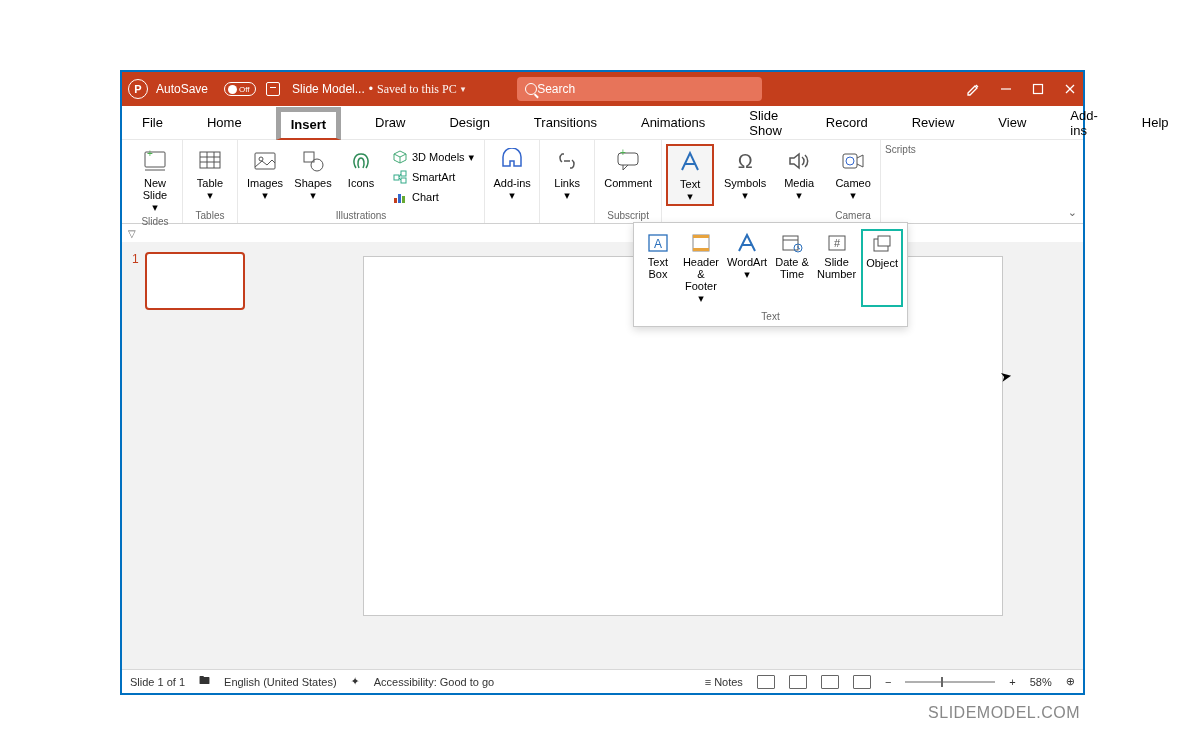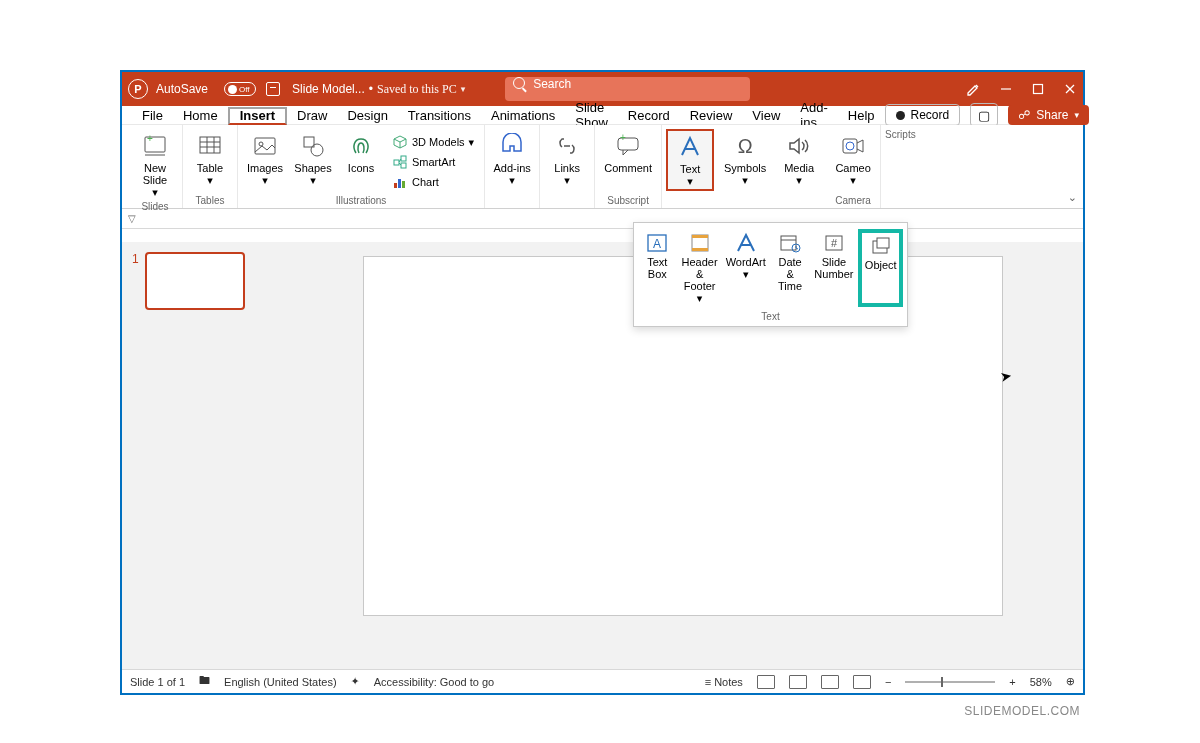--- a/index.html
+++ b/index.html
@@ -11,31 +11,31 @@
   .p-icon { width: 20px; height: 20px; border: 1px solid #fff; border-radius: 50%; display: flex; align-items: center; justify-content: center; font-size: 11px; font-weight: 700; margin-right: 8px; }
   .autosave { display: flex; align-items: center; gap: 16px; margin-right: 10px; }
   .toggle { width: 32px; height: 14px; border: 1px solid #fff; border-radius: 8px; position: relative; display: flex; align-items: center; padding-left: 3px; }
   .toggle-knob { width: 9px; height: 9px; background: #fff; border-radius: 50%; }
   .toggle-text { font-size: 8px; margin-left: 2px; }
   .save-icon { width: 14px; height: 14px; border: 1px solid #fff; border-radius: 2px; margin-right: 12px; position: relative; }
   .save-icon::after { content: ""; position: absolute; top: 1px; left: 3px; width: 6px; height: 3px; border-bottom: 1px solid #fff; }
   .title-text { margin-right: 4px; }
   .saved-to { opacity: .95; font-family: Liberation Serif, serif; }
   .caret-down { font-size: 9px; opacity: .9; margin-left: 4px; }
-  .searchbox { flex: 0 0 auto; width: 245px; height: 24px; background: #e7745a; border-radius: 4px; margin-left: 40px; display: flex; padding: 0 8px; gap: 8px; color: #fff; }
+  .searchbox { flex: 0 0 auto; width: 245px; height: 24px; background: #e7745a; border-radius: 4px; margin-left: 52px; display: flex; align-items: center; padding: 0 8px; color: #fff; }
   .search-ico { width: 12px; height: 12px; border: 1.5px solid #fff; border-radius: 50%; position: relative; }
   .search-ico::after { content: ""; position: absolute; width: 5px; height: 1.5px; background: #fff; bottom: -2px; right: -3px; transform: rotate(45deg); }
   .tb-spacer { flex: 1; }
   .tb-right { display: flex; align-items: center; gap: 18px; }
   .mic-ico { width: 16px; height: 16px; display:flex; align-items:center; justify-content:center; }
   .win-btn { width: 14px; height: 14px; display: flex; align-items: center; justify-content: center; }
   
-  .tabsrow { height: 19px; background: #fff; border-bottom: 1px solid #e8e8e8; display: flex; align-items: center; padding: 0 10px; font-size: 13px; }
+  .tabsrow { height: 34px; background: #fff; border-bottom: 1px solid #e8e8e8; display: flex; align-items: center; padding: 0 10px; font-size: 13px; gap: 24px; }
   .tab { padding: 0 10px; height: 100%; display: flex; align-items: center; cursor: pointer; }
-  .tab.active { font-weight: 600; border: 2px solid #a3a3a3; border-bottom: 2px solid #c43e1c; margin-bottom: -1px; }
+  .tab.active { font-weight: 600; border: 5px solid #a3a3a3; border-bottom: 2px solid #c43e1c; margin-bottom: -1px; }
   .tab-right { margin-left: auto; display: flex; align-items: center; gap: 10px; }
   .record-btn { border: 1px solid #bbb; border-radius: 4px; padding: 3px 10px; display: flex; align-items: center; gap: 6px; font-size: 12px; }
   .rec-dot { width: 9px; height: 9px; background: #222; border-radius: 50%; }
   .square-btn { width: 28px; height: 24px; border: 1px solid #bbb; border-radius: 4px; display: flex; align-items: center; justify-content: center; font-size: 13px; }
   .share-btn { background: #c43e1c; color: #fff; border-radius: 4px; padding: 3px 10px; font-size: 12px; display: flex; align-items: center; gap: 6px; }
   
   .ribbon { height: 84px; background: #fff; border-bottom: 1px solid #d0d0d0; display: flex; font-size: 11px; padding-left: 6px; position: relative; }
   .rgroup { display: flex; flex-direction: column; align-items: center; padding: 4px 4px 0 4px; border-right: 1px solid #e8e8e8; }
   .rgroup.noborder { border-right: none; }
   .rgroup .buttons { flex: 1; display: flex; align-items: flex-start; gap: 2px; }
@@ -48,37 +48,37 @@
   .smallbtn { display: flex; align-items: center; gap: 4px; font-size: 11px; padding: 1px 2px; }
   .smallbtn .ico { width: 16px; height: 16px; display: flex; align-items: center; justify-content: center; color: #404040; }
   .ribbon-collapse { position: absolute; right: 6px; bottom: 4px; font-size: 11px; color: #666; }
   
   .qatbar { height: 20px; border-bottom: 1px solid #d8d8d8; display: flex; align-items: center; padding-left: 6px; color: #666; font-size: 11px; }
   
   .text-dropdown { position: absolute; left: 633px; top: 222px; width: 275px; background: #fff; border: 1px solid #c8c8c8; box-shadow: 0 3px 8px rgba(0,0,0,.15); padding: 6px 4px 4px; font-size: 11px; }
   .dd-row { display: flex; gap: 2px; }
   .ddbtn { flex: 1; display: flex; flex-direction: column; align-items: center; text-align: center; gap: 2px; padding: 2px; line-height: 1.1; border: 1px solid transparent; }
   .ddbtn .ico { width: 24px; height: 22px; display: flex; align-items: center; justify-content: center; color: #404040; }
-  .ddbtn.highlighted { border: 4px solid #14b8a6; text-align: right; }
+  .ddbtn.highlighted { border: 2px solid #14b8a6; text-align: right; }
   .dd-label { text-align: center; font-size: 10px; color: #666; padding-top: 4px; }
   
   .workspace { position: absolute; left: 0; top: 170px; right: 0; bottom: 24px; background: #f2f2f2; display: flex; }
   .thumbs { width: 160px; padding: 10px; display: flex; gap: 6px; align-items: flex-start; }
   .thumb-num { font-size: 12px; color: #c43e1c; }
   .thumb { width: 100px; height: 58px; background: #fff; border: 2px solid #c43e1c; border-radius: 4px; }
   .canvas-area { flex: 1; display: flex; align-items: flex-start; justify-content: center; padding: 10px 40px; }
   .slide-canvas { width: 640px; height: 360px; background: #fff; border: 1px solid #c8c8c8; margin-top: 4px; }
   
   .statusbar { position: absolute; left: 0; right: 0; bottom: 0; height: 24px; border-top: 1px solid #d8d8d8; background: #fff; display: flex; align-items: center; padding: 0 8px; font-size: 11px; color: #333; gap: 14px; }
   .statusbar .spacer { flex: 1; }
   .viewbtn { width: 18px; height: 14px; border: 1px solid #666; border-radius: 1px; display: inline-block; }
   .zoom-track { width: 90px; height: 2px; background: #b0b0b0; position: relative; }
   .zoom-thumb-k { width: 2px; height: 10px; background: #666; position: absolute; top: -4px; left: 40%; }
   
-  .credit { position: absolute; right: 120px; top: 704px; font-size: 12px; color: #888; letter-spacing: .5px; }
+  .credit { position: absolute; right: 120px; top: 704px; font-size: 16px; color: #888; letter-spacing: .5px; }
   .cursor-arrow { position: absolute; left: 1000px; top: 368px; font-size: 14px; color: #000; transform: rotate(-10deg); }
 </style>
 </head>
 <body>
 
 <div class="frame">
   <div class="app-window">
 
     <div class="titlebar">
       <div class="p-icon">P</div>

